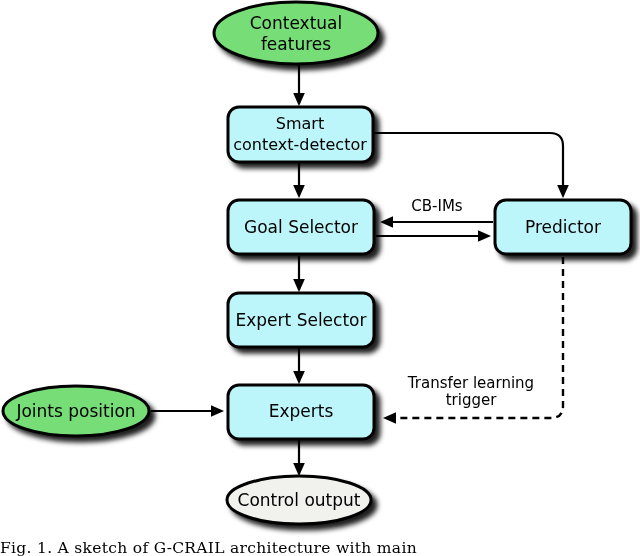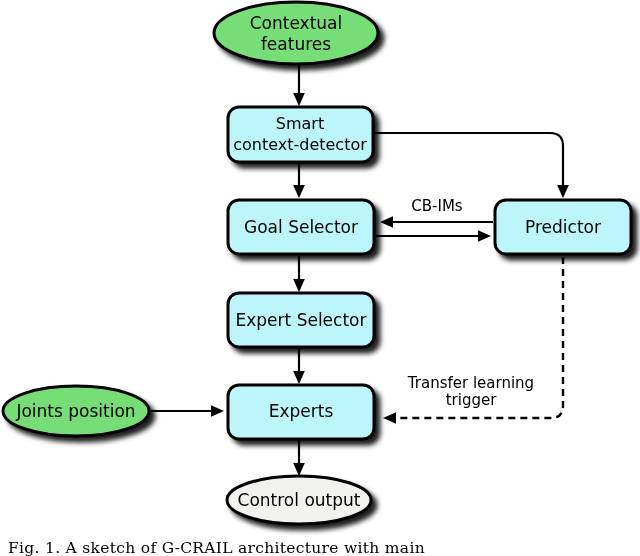--- a/index.html
+++ b/index.html
@@ -46,21 +46,20 @@
     top: 538px;
     width: 608px;
     font-family: "DejaVu Serif", serif;
     font-size: 15.5px;
     color: #000000;
     letter-spacing: 0.3px;
     white-space: nowrap;
     overflow: hidden;
     height: 18px;
     line-height: 20px;
-    padding-left: 8px;
   }
   .solid-edge {
     stroke: #000000;
     stroke-width: 2.2;
     fill: none;
   }
   .dashed-edge {
     stroke: #000000;
     stroke-width: 2.4;
     fill: none;

